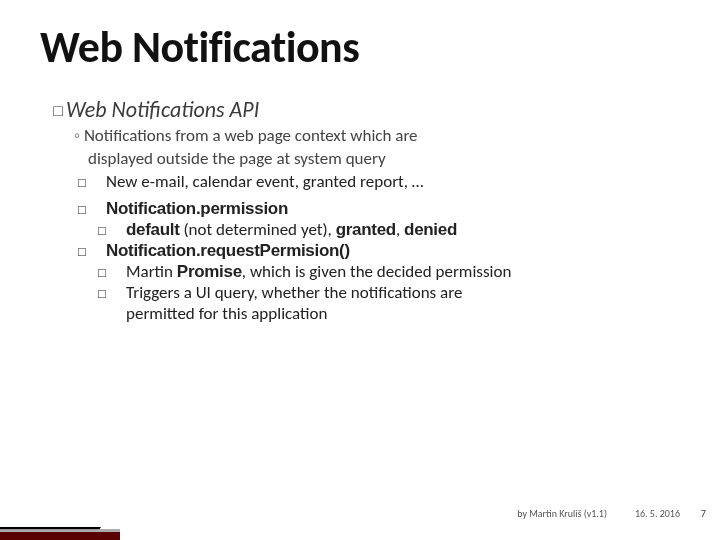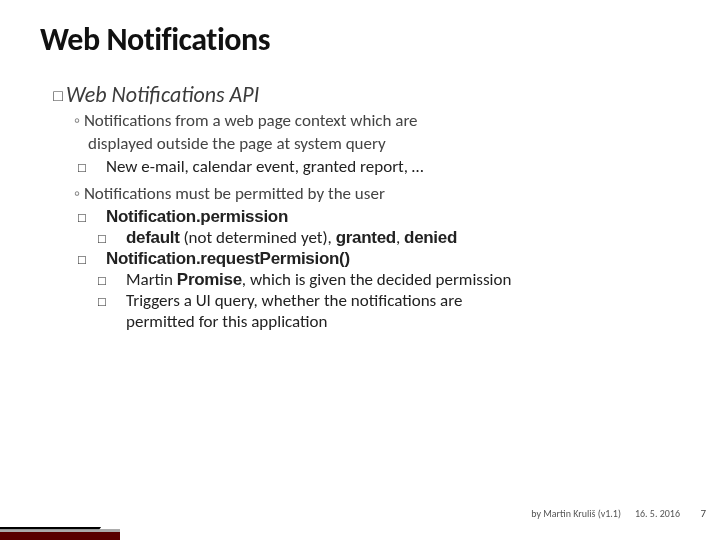--- a/index.html
+++ b/index.html
@@ -11,21 +11,21 @@
     position: relative;
     overflow: hidden;
   }
   .slide {
     width: 720px;
     height: 540px;
     padding: 20px 40px 0 40px;
     position: relative;
   }
   .title {
-    font-size: 32px;
+    font-size: 44px;
     font-weight: 700;
     color: #111;
     margin-bottom: 22px;
     letter-spacing: -0.5px;
   }
   .l1 {
     font-size: 22px;
     color: #3b3b3b;
     margin-left: 10px;
     margin-bottom: 2px;
@@ -60,21 +60,21 @@
   }
   .l4 .sq { font-family: Arial, sans-serif; font-size: 13px; display:inline-block; width:14px; text-align:left;}
   .mono { font-family: Liberation Sans, sans-serif; font-weight: 700; letter-spacing: -0.3px;}
   .footer {
     position: absolute;
     bottom: 20px;
     right: 40px;
     font-size: 10px;
     color: #555;
     display: flex;
-    gap: 14px;
+    gap: 28px;
     align-items: center;
   }
   .pagenum {
     position: absolute;
     bottom: 20px;
     right: 14px;
     font-size: 11px;
     color: #444;
   }
   .deco {
@@ -117,23 +117,20 @@
   </div>
   <div class="l2" style="text-indent:0;">
     <span>displayed outside the page at system query</span>
   </div>
   <div class="l3">
     <span class="sq">□</span><span>New e-mail, calendar event, granted report, …</span>
   </div>
 
   <div class="gap"></div>
 
-  <div class="l2">
-    <span class="bul">◦ </span><span>Notifications must be permitted by the user</span>
-  </div>
 
   <div class="l3">
     <span class="sq">□</span><span class="mono">Notification.permission</span>
   </div>
   <div class="l4">
     <span class="sq">□</span><span class="mono">default</span><span> (not determined yet), </span><span class="mono">granted</span><span>, </span><span class="mono">denied</span>
   </div>
 
   <div class="l3">
     <span class="sq">□</span><span class="mono">Notification.requestPermision()</span>

